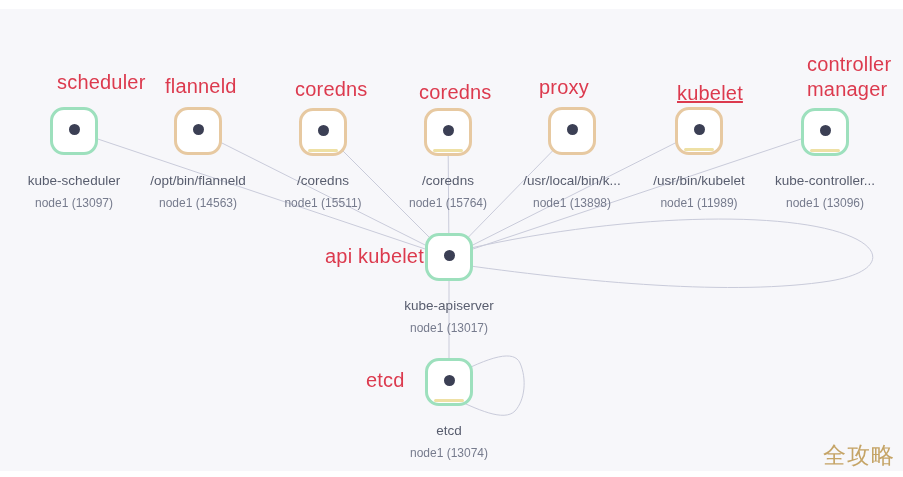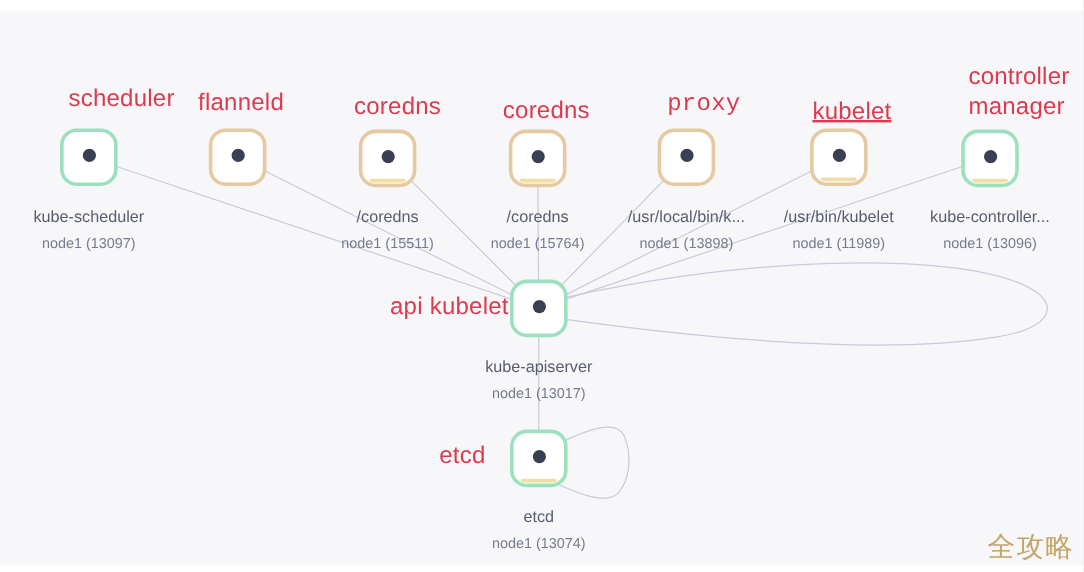--- a/index.html
+++ b/index.html
@@ -56,21 +56,21 @@
     <line class="edge" x1="825" y1="131" x2="449" y2="257"></line>
     <line class="edge" x1="449" y1="257" x2="449" y2="382"></line>
     <path class="edge" d="M 449 253 C 620 212, 792 210, 852 237 C 886 252, 878 273, 830 281 C 735 296, 588 283, 449 263"></path>
     <path class="edge" d="M 449 378 C 492 355, 514 350, 520 363 C 527 379, 525 400, 515 411 C 504 422, 478 410, 449 396"></path>
   </svg>
 
   <div class="ntitle" style="left:13px;top:70px;margin-left:44px;">scheduler</div>
   <div class="ntitle" style="left:165px;top:74px;">flanneld</div>
   <div class="ntitle" style="left:295px;top:77px;">coredns</div>
   <div class="ntitle" style="left:419px;top:80px;">coredns</div>
-  <div class="ntitle" style="left:556px;top:75px;font-family:Liberation Mono, monospace;">proxy</div>
+  <div class="ntitle" style="left:539px;top:75px;">proxy</div>
   <div class="ntitle" style="left:677px;top:81px;text-decoration:underline;">kubelet</div>
   <div class="ntitle" style="left:786px;top:52px;width:96px;margin-left:21px;">controller manager</div>
   <div class="ntitle" style="left:325px;top:244px;">api kubelet</div>
   <div class="ntitle" style="left:366px;top:368px;">etcd</div>
 
   <div class="node" style="left:50px;top:107px;">
     <span class="dot"></span>
   </div>
   <div class="node tan" style="left:174px;top:107px;">
     <span class="dot"></span>
@@ -99,20 +99,24 @@
   </div>
   <div class="node" style="left:425px;top:358px;">
     <span class="dot"></span>
     <span class="strip"></span>
   </div>
 
   <div class="sub" style="left:-11px;top:173px;">
     <div class="l1">kube-scheduler</div>
     <div class="l2">node1 (13097)</div>
   </div>
+  <div class="sub" style="left:113px;top:173px;">
+    <div class="l1">/opt/bin/flanneld</div>
+    <div class="l2">node1 (14563)</div>
+  </div>
   <div class="sub" style="left:238px;top:173px;">
     <div class="l1">/coredns</div>
     <div class="l2">node1 (15511)</div>
   </div>
   <div class="sub" style="left:363px;top:173px;">
     <div class="l1">/coredns</div>
     <div class="l2">node1 (15764)</div>
   </div>
   <div class="sub" style="left:487px;top:173px;">
     <div class="l1">/usr/local/bin/k...</div>

